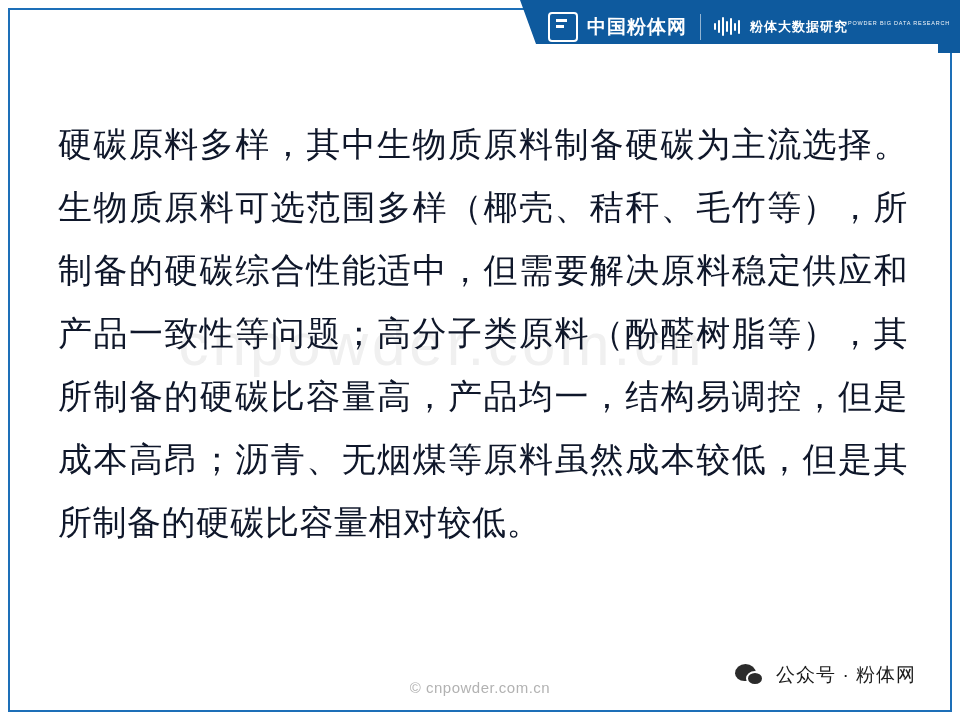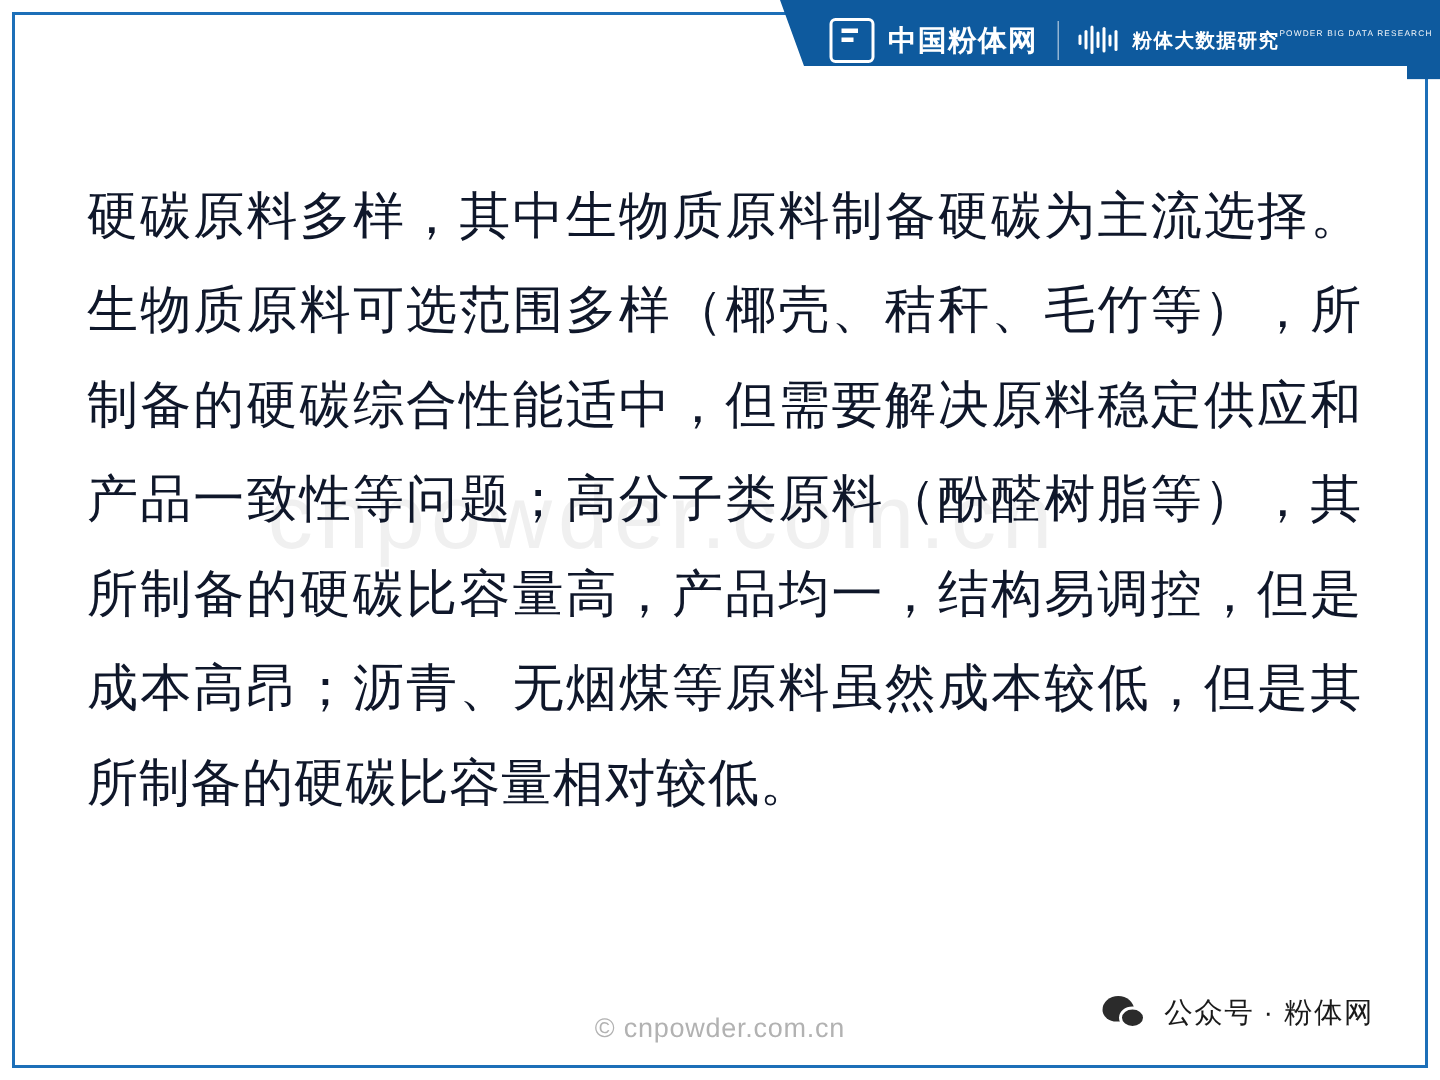--- a/index.html
+++ b/index.html
@@ -33,21 +33,20 @@
   
   .header-banner {
     position: absolute;
     top: 0;
     left: 520px;
     width: 440px;
     height: 53px;
     background: #0e5a9e;
     display: flex;
     align-items: center;
-    justify-content: center;
     
     clip-path: polygon(34px 0, 440px 0, 440px 53px, 418px 53px, 418px 44px, 16px 44px, 0 0);
     z-index: 5;
   }
   .brand-wrap {
     display: flex;
     align-items: center;
     height: 44px;
     padding-left: 28px;
     box-sizing: border-box;
@@ -156,21 +155,21 @@
     user-select: none;
     font-family: "Liberation Sans", sans-serif;
   }
   
   .footer-center {
     position: absolute;
     left: 0;
     bottom: 24px;
     width: 960px;
     text-align: center;
-    font-size: 18px;
+    font-size: 15px;
     color: #b2b2b2;
     letter-spacing: 0.5px;
     z-index: 3;
   }
   .footer-right {
     position: absolute;
     right: 44px;
     bottom: 32px;
     display: flex;
     align-items: center;

